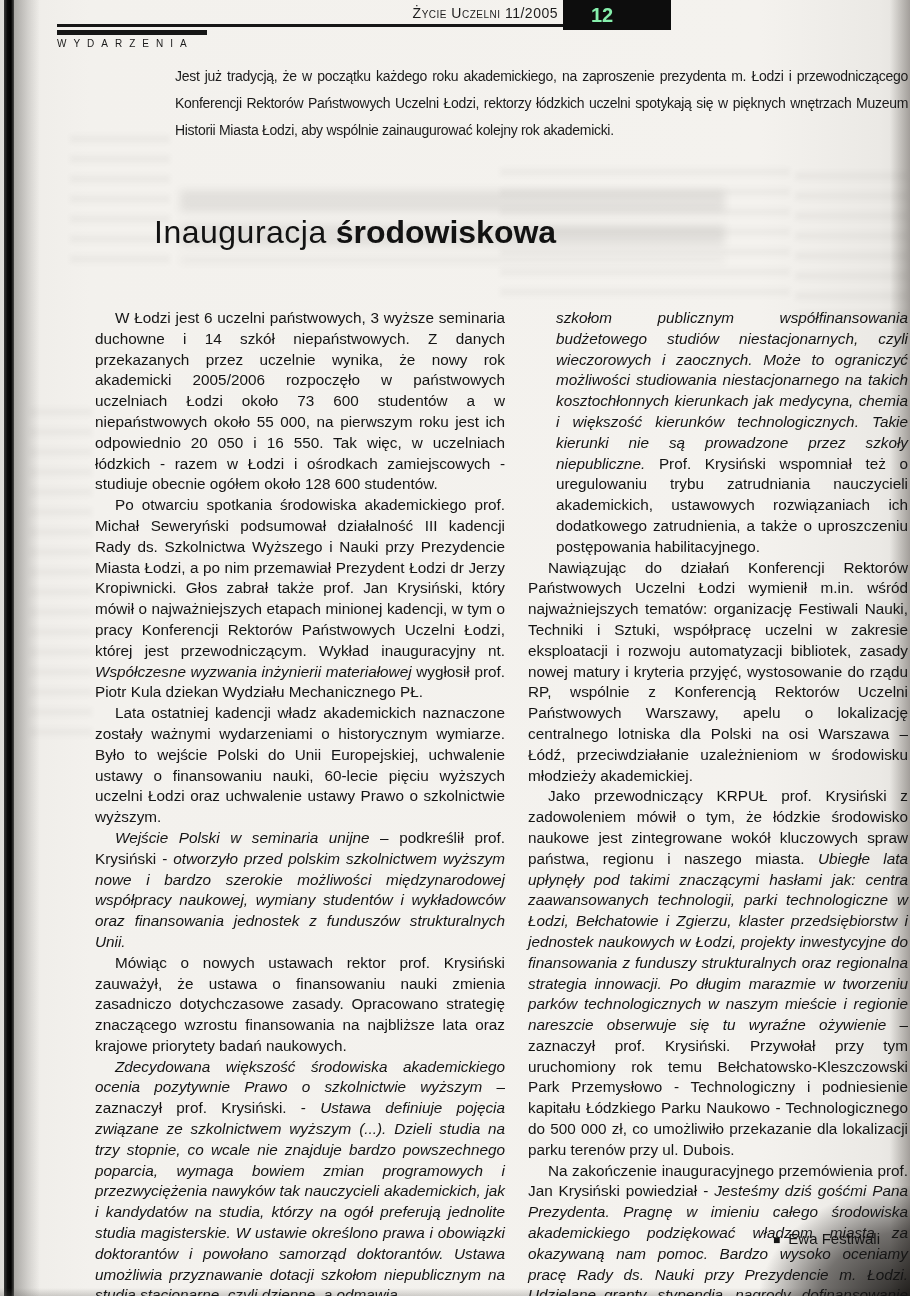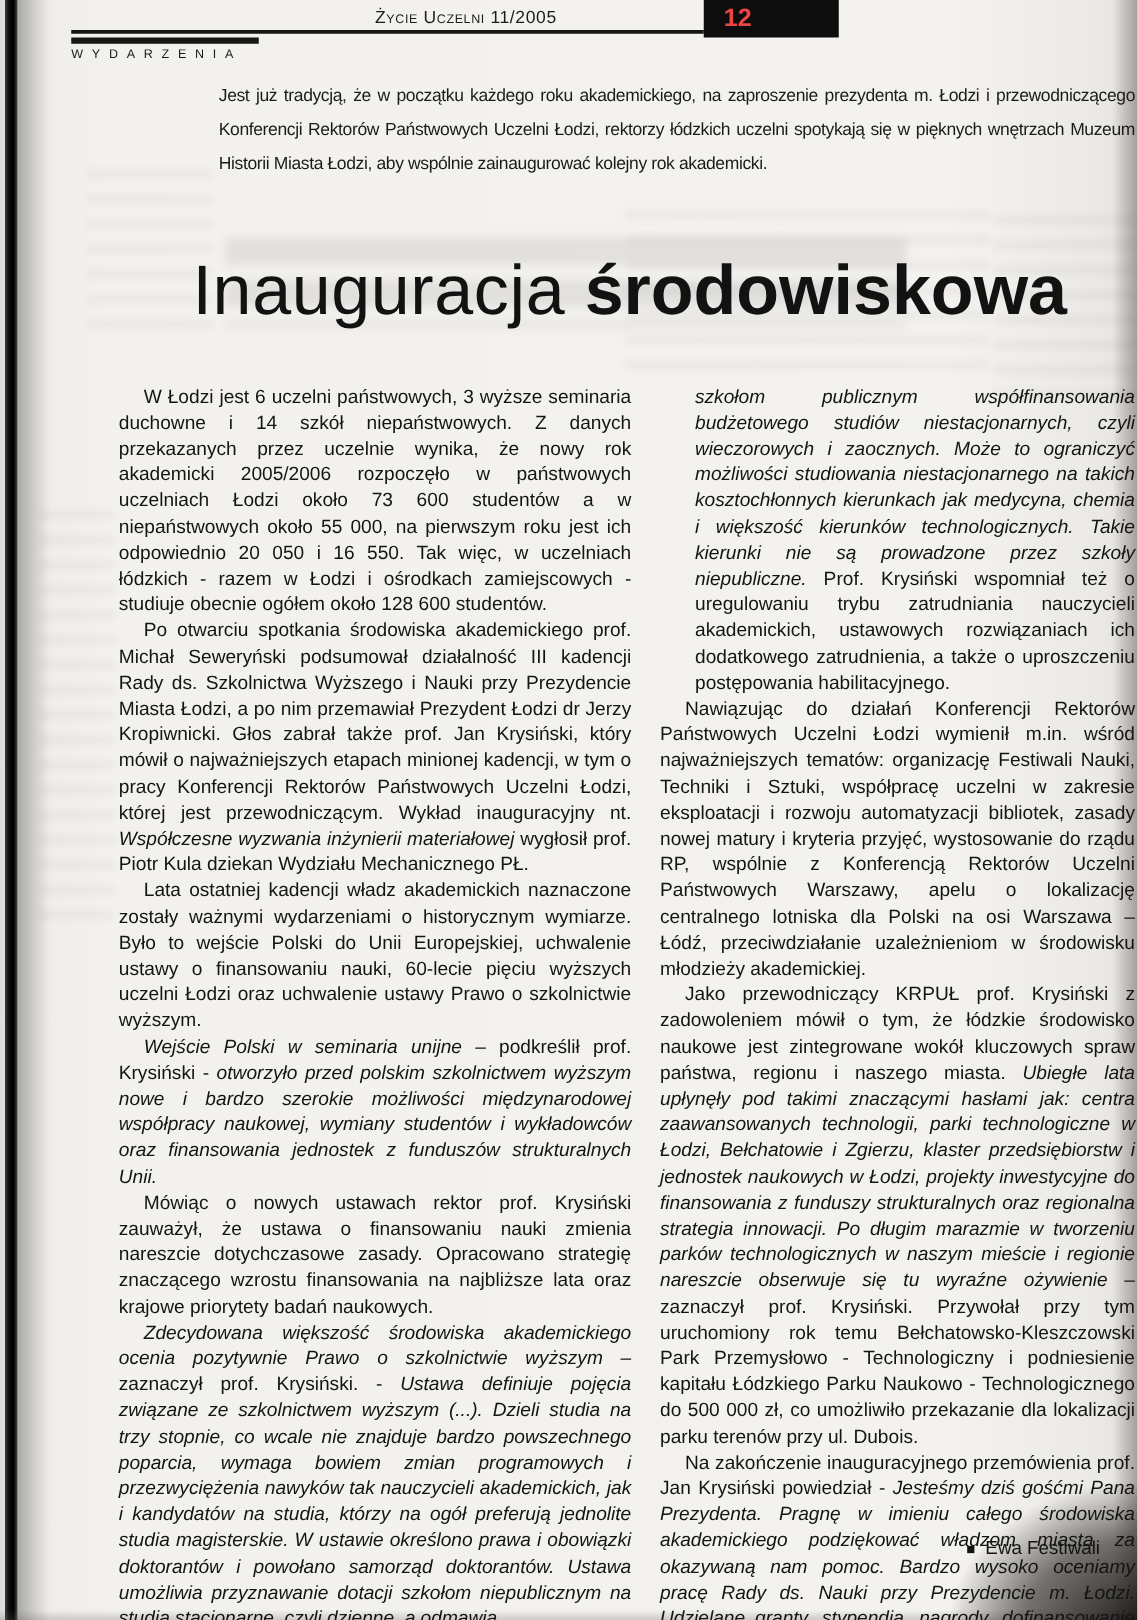--- a/index.html
+++ b/index.html
@@ -45,45 +45,45 @@
     filter: blur(2.5px); opacity: 0.09;
   }
   .ghost-headline {
     background: repeating-linear-gradient(180deg, rgba(70,68,65,0.8) 0 22px, rgba(0,0,0,0) 22px 34px);
     filter: blur(4px); opacity: 0.12;
   }
 
   
   .header-rule { position: absolute; left: 57px; top: 24px; width: 506px; height: 3px; background: #161616; z-index: 2; }
   .journal-title {
-    position: absolute; left: 300px; top: 5px; width: 258px; text-align: left;
+    position: absolute; left: 300px; top: 5px; width: 258px; text-align: right;
     font-size: 14px; font-variant: small-caps; letter-spacing: 0.5px; color: #1c1c1c; z-index: 2;
   }
   .page-number-box {
     position: absolute; left: 563px; top: 0; width: 108px; height: 30px;
-    background: #0d0d0d; color: #ef4444; z-index: 2;
-    font-size: 20px; font-weight: bold; line-height: 31px; padding-left: 16px; box-sizing: border-box;
+    background: #0d0d0d; color: #86efac; z-index: 2;
+    font-size: 20px; font-weight: bold; line-height: 31px; padding-left: 28px; box-sizing: border-box;
   }
   .section-bar { position: absolute; left: 57px; top: 30px; width: 150px; height: 5px; background: #161616; z-index: 2; }
   .section-label {
     position: absolute; left: 57px; top: 38px; z-index: 2;
     font-size: 10px; letter-spacing: 7px; color: #1a1a1a;
   }
 
   
   .lede {
     position: absolute; left: 175px; top: 63px; width: 733px; z-index: 2;
     font-size: 14px; line-height: 27px; letter-spacing: -0.3px;
     text-align: justify; color: #1b1b1b; font-weight: 400;
   }
 
   
   .article-title {
     position: absolute; left: 154px; top: 204px; z-index: 2;
-    font-size: 56px; line-height: 56px; color: #121212; white-space: nowrap;
+    font-size: 32px; line-height: 56px; color: #121212; white-space: nowrap;
   }
   .article-title .t-light { font-weight: 300; letter-spacing: 0.5px; }
   .article-title .t-bold { font-weight: 700; letter-spacing: 0px; }
 
   
   .columns {
     position: absolute; left: 95px; top: 308px; width: 813px; z-index: 2;
     display: flex; gap: 23px;
   }
   .col { text-align: justify; font-size: 15.3px; line-height: 20.8px; color: #141414; }
@@ -122,21 +122,21 @@
   <div class="article-title">
     <span class="t-light">Inauguracja</span><span> </span><span class="t-bold">środowiskowa</span>
   </div>
 
   <div class="columns">
     <div class="col col-left">
         <p class="para"><span>W Łodzi jest 6 uczelni państwowych, 3 wyższe seminaria duchowne i 14 szkół niepaństwowych. Z danych przekazanych przez uczelnie wynika, że nowy rok akademicki 2005/2006 rozpoczęło w państwowych uczelniach Łodzi około 73 600 studentów a w niepaństwowych około 55 000, na pierwszym roku jest ich odpowiednio 20 050 i 16 550. Tak więc, w uczelniach łódzkich - razem w Łodzi i ośrodkach zamiejscowych - studiuje obecnie ogółem około 128 600 studentów.</span></p>
         <p class="para"><span>Po otwarciu spotkania środowiska akademickiego prof. Michał Seweryński podsumował działalność III kadencji Rady ds. Szkolnictwa Wyższego i Nauki przy Prezydencie Miasta Łodzi, a po nim przemawiał Prezydent Łodzi dr Jerzy Kropiwnicki. Głos zabrał także prof. Jan Krysiński, który mówił o najważniejszych etapach minionej kadencji, w tym o pracy Konferencji Rektorów Państwowych Uczelni Łodzi, której jest przewodniczącym. Wykład inauguracyjny nt. </span><span class="it">Współczesne wyzwania inżynierii materiałowej</span><span> wygłosił prof. Piotr Kula dziekan Wydziału Mechanicznego PŁ.</span></p>
         <p class="para"><span>Lata ostatniej kadencji władz akademickich naznaczone zostały ważnymi wydarzeniami o historycznym wymiarze. Było to wejście Polski do Unii Europejskiej, uchwalenie ustawy o finansowaniu nauki, 60-lecie pięciu wyższych uczelni Łodzi oraz uchwalenie ustawy Prawo o szkolnictwie wyższym.</span></p>
         <p class="para"><span class="it">Wejście Polski w seminaria unijne</span><span> – podkreślił prof. Krysiński - </span><span class="it">otworzyło przed polskim szkolnictwem wyższym nowe i bardzo szerokie możliwości międzynarodowej współpracy naukowej, wymiany studentów i wykładowców oraz finansowania jednostek z funduszów strukturalnych Unii.</span></p>
-        <p class="para"><span>Mówiąc o nowych ustawach rektor prof. Krysiński zauważył, że ustawa o finansowaniu nauki zmienia nareszcie dotychczasowe zasady. Opracowano strategię znaczącego wzrostu finansowania na najbliższe lata oraz krajowe priorytety badań naukowych.</span></p>
+        <p class="para"><span>Mówiąc o nowych ustawach rektor prof. Krysiński zauważył, że ustawa o finansowaniu nauki zmienia zasadniczo dotychczasowe zasady. Opracowano strategię znaczącego wzrostu finansowania na najbliższe lata oraz krajowe priorytety badań naukowych.</span></p>
         <p class="para"><span class="it">Zdecydowana większość środowiska akademickiego ocenia pozytywnie Prawo o szkolnictwie wyższym</span><span> – zaznaczył prof. Krysiński. - </span><span class="it">Ustawa definiuje pojęcia związane ze szkolnictwem wyższym (...). Dzieli studia na trzy stopnie, co wcale nie znajduje bardzo powszechnego poparcia, wymaga bowiem zmian programowych i przezwyciężenia nawyków tak nauczycieli akademickich, jak i kandydatów na studia, którzy na ogół preferują jednolite studia magisterskie. W ustawie określono prawa i obowiązki doktorantów i powołano samorząd doktorantów. Ustawa umożliwia przyznawanie dotacji szkołom niepublicznym na studia stacjonarne, czyli dzienne, a odmawia</span></p>
       </div>
     <div class="col col-right">
         <p class="para noindent"><span class="it">szkołom publicznym współfinansowania budżetowego studiów niestacjonarnych, czyli wieczorowych i zaocznych. Może to ograniczyć możliwości studiowania niestacjonarnego na takich kosztochłonnych kierunkach jak medycyna, chemia i większość kierunków technologicznych. Takie kierunki nie są prowadzone przez szkoły niepubliczne.</span><span> Prof. Krysiński wspomniał też o uregulowaniu trybu zatrudniania nauczycieli akademickich, ustawowych rozwiązaniach ich dodatkowego zatrudnienia, a także o uproszczeniu postępowania habilitacyjnego.</span></p>
         <p class="para"><span>Nawiązując do działań Konferencji Rektorów Państwowych Uczelni Łodzi wymienił m.in. wśród najważniejszych tematów: organizację Festiwali Nauki, Techniki i Sztuki, współpracę uczelni w zakresie eksploatacji i rozwoju automatyzacji bibliotek, zasady nowej matury i kryteria przyjęć, wystosowanie do rządu RP, wspólnie z Konferencją Rektorów Uczelni Państwowych Warszawy, apelu o lokalizację centralnego lotniska dla Polski na osi Warszawa – Łódź, przeciwdziałanie uzależnieniom w środowisku młodzieży akademickiej.</span></p>
         <p class="para"><span>Jako przewodniczący KRPUŁ prof. Krysiński z zadowoleniem mówił o tym, że łódzkie środowisko naukowe jest zintegrowane wokół kluczowych spraw państwa, regionu i naszego miasta. </span><span class="it">Ubiegłe lata upłynęły pod takimi znaczącymi hasłami jak: centra zaawansowanych technologii, parki technologiczne w Łodzi, Bełchatowie i Zgierzu, klaster przedsiębiorstw i jednostek naukowych w Łodzi, projekty inwestycyjne do finansowania z funduszy strukturalnych oraz regionalna strategia innowacji. Po długim marazmie w tworzeniu parków technologicznych w naszym mieście i regionie nareszcie obserwuje się tu wyraźne ożywienie</span><span> – zaznaczył prof. Krysiński. Przywołał przy tym uruchomiony rok temu Bełchatowsko-Kleszczowski Park Przemysłowo - Technologiczny i podniesienie kapitału Łódzkiego Parku Naukowo - Technologicznego do 500 000 zł, co umożliwiło przekazanie dla lokalizacji parku terenów przy ul. Dubois.</span></p>
         <p class="para"><span>Na zakończenie inauguracyjnego przemówienia prof. Jan Krysiński powiedział - </span><span class="it">Jesteśmy dziś gośćmi Pana Prezydenta. Pragnę w imieniu całego środowiska akademickiego podziękować władzom miasta za okazywaną nam pomoc. Bardzo wysoko oceniamy pracę Rady ds. Nauki przy Prezydencie m. Łodzi. Udzielane granty, stypendia, nagrody, dofinansowanie konferencji i wyjazdów zagranicznych promujących nasze miasto - to bardzo się liczy i jest w Polsce wyjątkiem.</span></p>
       </div>
   </div>
 

